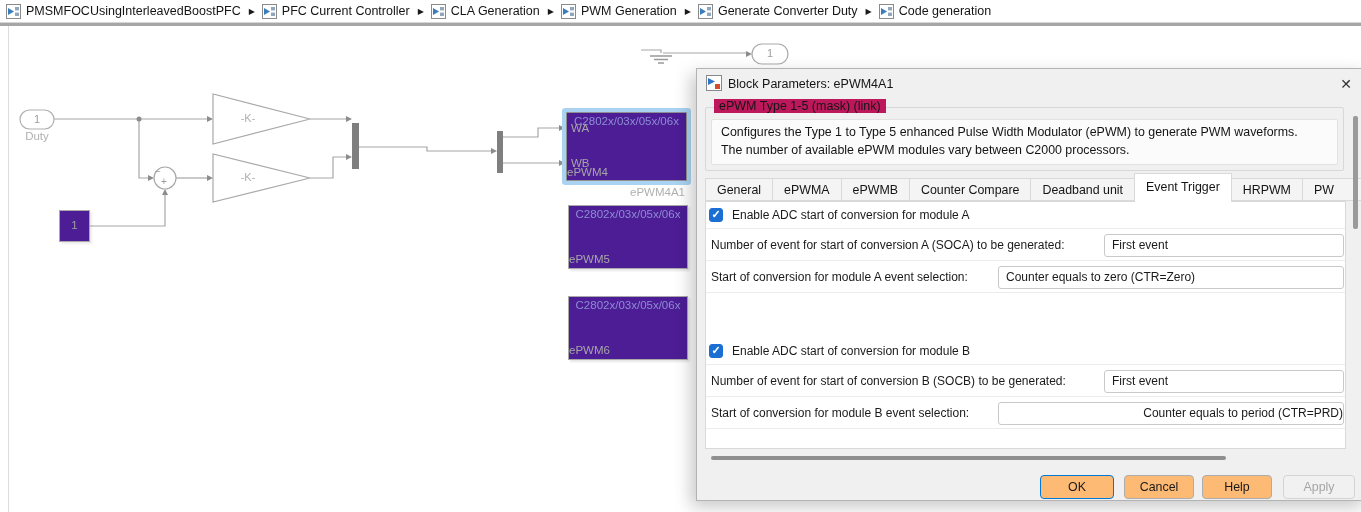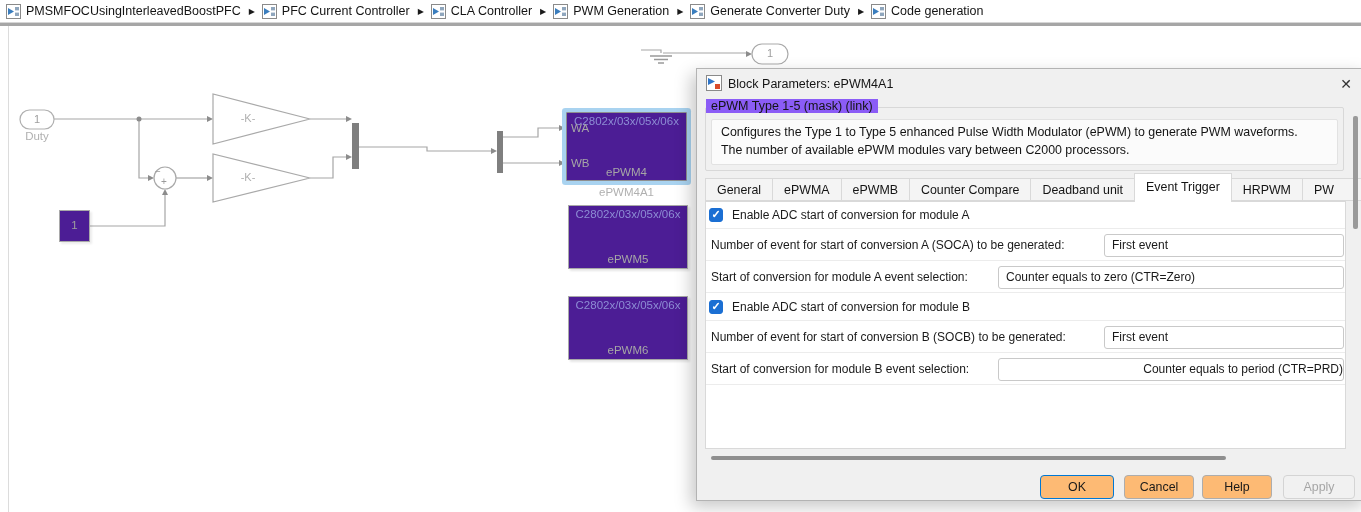--- a/index.html
+++ b/index.html
@@ -22,36 +22,36 @@
   .canvas-edge{position:absolute;left:8px;top:26px;width:1px;height:486px;background:#dcdcdc;}
   svg.wires{position:absolute;left:0;top:0;width:1361px;height:512px;}
   .dtext{position:absolute;color:#b0b0b0;white-space:nowrap;}
 
   
   .blk{position:absolute;box-sizing:border-box;background:#4c1d95;border:1px solid #a9a9a9;}
   .epwm{box-shadow:2px 2px 2px rgba(0,0,0,0.10);}
   .epwm-sel{border:1px solid #8f8f8f;box-shadow:0 0 0 4px #a9d3f0;border-radius:1px;}
   .chip{position:absolute;left:0;right:0;top:2px;text-align:center;font-size:11.5px;color:#8d8dd4;}
   .port{position:absolute;left:4px;font-size:11.5px;color:#a6a6a6;}
-  .blkname{position:absolute;left:0;right:0;text-align:center;font-size:11.5px;color:#a6a6a6;}
+  .blkname{position:absolute;left:0;right:0;font-size:11.5px;color:#a6a6a6;}
 
   
   .dialog{position:absolute;left:696px;top:68px;width:672px;height:433px;background:#f0f0f0;
           border:1px solid #b3b3b3;box-sizing:border-box;overflow:hidden;
           box-shadow:-5px 6px 16px rgba(0,0,0,0.22);}
   .dtitle{position:absolute;left:0;top:0;right:0;height:28px;}
   .dtitle .ticon{position:absolute;left:9px;top:6px;}
   .dtitle .ttext{position:absolute;left:31px;top:0;height:28px;line-height:30px;
                  font-size:12.5px;color:#141414;}
   .dclose{position:absolute;left:638px;top:4px;width:22px;height:22px;line-height:22px;
           text-align:center;font-size:14px;color:#333;cursor:default;}
 
   .group{position:absolute;left:8px;top:38px;width:639px;height:64px;
          border:1px solid #d8d8d8;border-radius:2px;box-sizing:border-box;}
-  .group .legend{position:absolute;left:0;top:-9px;background:#8b5cf6;padding:0 5px;
+  .group .legend{position:absolute;left:8px;top:-9px;background:#be185d;padding:0 5px;
                  font-size:12.5px;color:#141414;white-space:nowrap;}
   .descbox{position:absolute;left:5px;right:5px;top:11px;bottom:5px;background:#fbfbfb;
            border:1px solid #e2e2e2;border-radius:2px;padding:3px 9px;box-sizing:border-box;
            font-size:12.4px;line-height:18px;color:#141414;}
 
   .tabstrip{position:absolute;left:8px;top:104px;height:28px;display:flex;align-items:flex-end;}
   .tab{height:23px;line-height:23px;padding:0 11px;font-size:12.4px;color:#141414;
        background:#f4f4f4;border:1px solid #d9d9d9;margin-right:-1px;box-sizing:border-box;
        white-space:nowrap;}
   .tab.active{height:29px;line-height:27px;background:#fff;border-bottom:none;
@@ -110,21 +110,21 @@
       <span class="lbl">PFC Current Controller</span>
     </span>
     <span class="crumb-sep">▶</span>
     <span class="crumb">
       <svg class="bicon" viewBox="0 0 15 15">
           <rect x="0.5" y="0.5" width="14" height="14" fill="#fff" stroke="#8a8a8a"></rect>
           <polygon points="2,4 8,7.5 2,11" fill="#3a7dbd"></polygon>
           <rect x="9" y="3" width="4" height="3.4" fill="#8fa6bd"></rect>
           <rect x="9" y="8.6" width="4" height="3.4" fill="#8fa6bd"></rect>
         </svg>
-      <span class="lbl">CLA Controller</span>
+      <span class="lbl">CLA Generation</span>
     </span>
     <span class="crumb-sep">▶</span>
     <span class="crumb">
       <svg class="bicon" viewBox="0 0 15 15">
           <rect x="0.5" y="0.5" width="14" height="14" fill="#fff" stroke="#8a8a8a"></rect>
           <polygon points="2,4 8,7.5 2,11" fill="#3a7dbd"></polygon>
           <rect x="9" y="3" width="4" height="3.4" fill="#8fa6bd"></rect>
           <rect x="9" y="8.6" width="4" height="3.4" fill="#8fa6bd"></rect>
         </svg>
       <span class="lbl">PWM Generation</span>
@@ -214,21 +214,21 @@
   <div class="blk" style="left:59px;top:210px;width:31px;height:32px;box-shadow:2px 2px 2px rgba(0,0,0,0.08);">
     <div class="dtext" style="left:0;right:0;top:8px;text-align:center;font-size:11.5px;color:#9e9e9e;position:absolute;">1</div>
   </div>
 
   <div class="blk epwm-sel" style="left:566px;top:112px;width:121px;height:69px;">
     <div class="chip">C2802x/03x/05x/06x</div>
     <div class="port" style="top:9px;">WA</div>
     <div class="port" style="top:44px;">WB</div>
     <div class="blkname" style="bottom:2px;">ePWM4</div>
   </div>
-  <div class="dtext" style="left:566px;top:186px;width:121px;text-align:center;font-size:11.5px;">ePWM4A1</div>
+  <div class="dtext" style="left:597px;top:186px;width:121px;text-align:center;font-size:11.5px;">ePWM4A1</div>
 
   <div class="blk epwm" style="left:568px;top:205px;width:120px;height:64px;">
     <div class="chip">C2802x/03x/05x/06x</div>
     <div class="blkname" style="bottom:3px;">ePWM5</div>
   </div>
 
   <div class="blk epwm" style="left:568px;top:296px;width:120px;height:64px;">
     <div class="chip">C2802x/03x/05x/06x</div>
     <div class="blkname" style="bottom:3px;">ePWM6</div>
   </div>
@@ -269,21 +269,21 @@
         <span class="flabel">Enable ADC start of conversion for module A</span>
       </div>
       <div class="prow" style="height:32px;">
         <span class="flabel rowlabel">Number of event for start of conversion A (SOCA) to be generated:</span>
         <div class="combo" style="left:398px;width:240px;">First event</div>
       </div>
       <div class="prow" style="height:32px;">
         <span class="flabel rowlabel">Start of conversion for module A event selection:</span>
         <div class="combo" style="left:292px;width:346px;">Counter equals to zero (CTR=Zero)</div>
       </div>
-      <div class="prow cbrow" style="height:28px;">
+      <div class="prow cbrow" style="height:28px;margin-top:44px;">
         <span class="cb on"></span>
         <span class="flabel">Enable ADC start of conversion for module B</span>
       </div>
       <div class="prow" style="height:32px;">
         <span class="flabel rowlabel">Number of event for start of conversion B (SOCB) to be generated:</span>
         <div class="combo" style="left:398px;width:240px;">First event</div>
       </div>
       <div class="prow" style="height:32px;text-align:right;">
         <span class="flabel rowlabel">Start of conversion for module B event selection:</span>
         <div class="combo" style="left:292px;width:346px;">Counter equals to period (CTR=PRD)</div>

